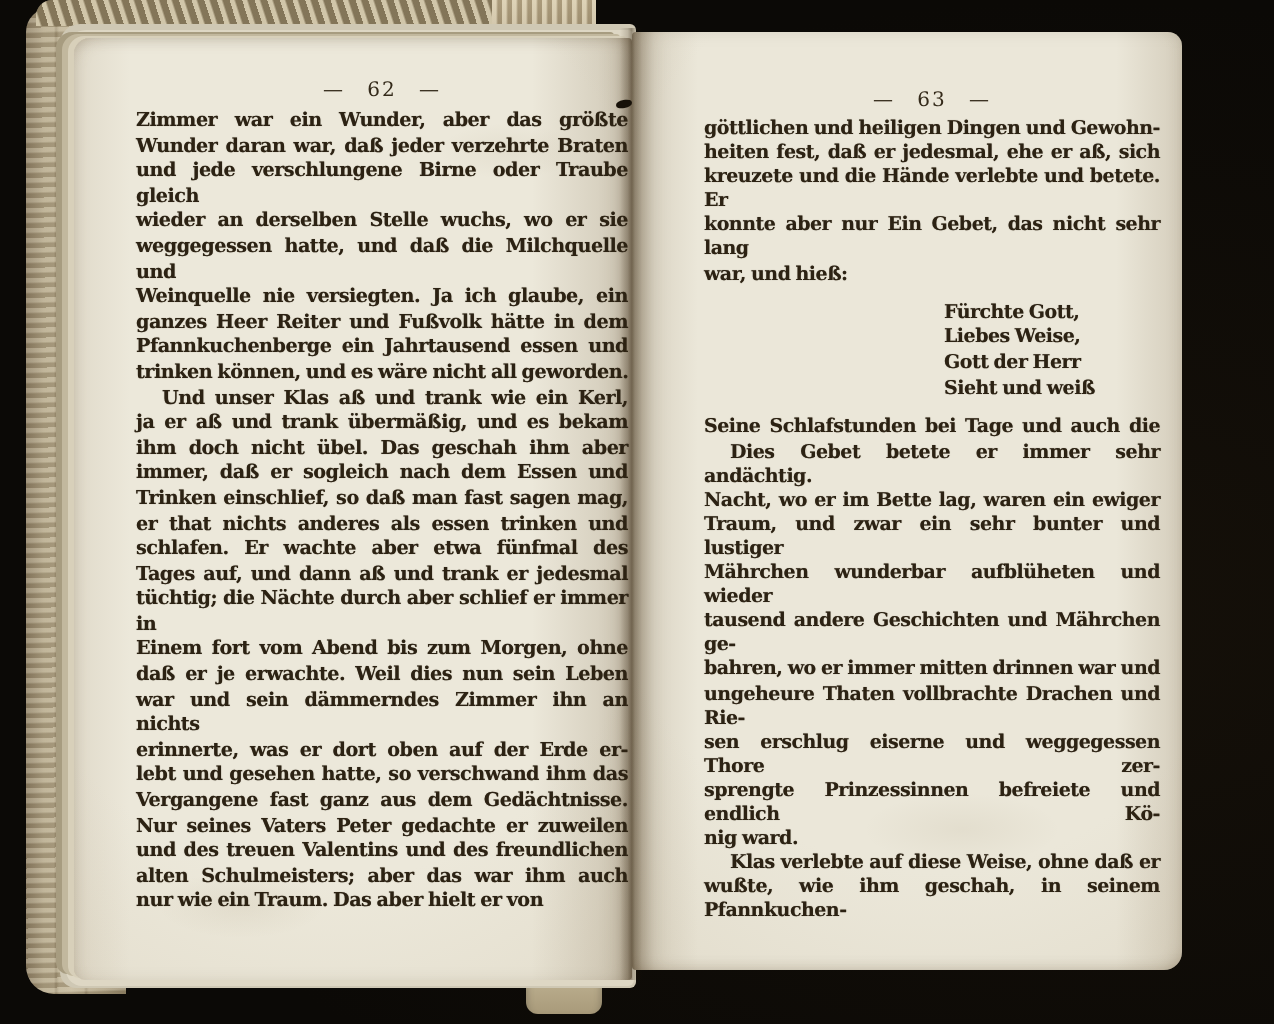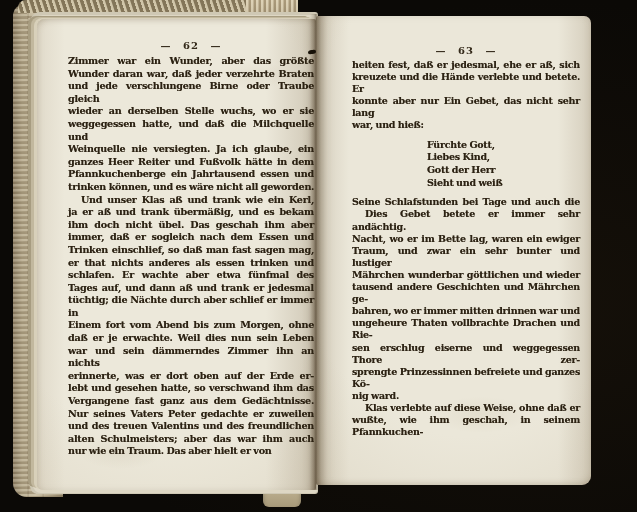--- a/index.html
+++ b/index.html
@@ -56,33 +56,33 @@
       inset -4px -3px 8px -5px rgba(90,70,40,.35);}
   .page-right::before{content:'';position:absolute;inset:0;pointer-events:none;
     background:linear-gradient(90deg, rgba(90,68,38,.28), rgba(110,88,55,.12) 4%, transparent 12%, transparent 88%, rgba(110,88,55,.15) 98%),
       radial-gradient(70px 26px at 60% 85%, rgba(120,100,60,.07), transparent 70%);}
   
   .gutter{position:absolute;left:310px;top:14px;width:11px;height:476px;pointer-events:none;
     background:linear-gradient(90deg, transparent 0%, rgba(50,36,16,.18) 35%, rgba(50,36,16,.40) 52%, rgba(50,36,16,.14) 68%, transparent 100%);}
   .speck{position:absolute;left:308px;top:50px;width:8px;height:4px;background:#171108;
     border-radius:50% 40% 50% 40%;transform:rotate(-8deg);}
   
-  .header{position:absolute;text-align:center;font-size:10px;font-weight:700;
+  .header{position:absolute;text-align:center;font-size:10px;font-weight:400;
     color:#342a1a;word-spacing:7px;letter-spacing:1px;}
   .page-left .header{left:31px;top:21px;width:246px;}
   .page-right .header{left:36px;top:29px;width:228px;}
   .body-text{position:absolute;color:#2c2213;font-weight:700;
     letter-spacing:-0.25px;word-spacing:-0.5px;
     text-shadow:0 0 .4px rgba(44,34,19,.55);}
   .body-left{left:31px;top:36px;width:246px;font-size:9.6px;--lh:12.6px;}
   .body-right{left:36px;top:43px;width:228px;font-size:9.5px;--lh:12.1px;}
   .ln{line-height:var(--lh);white-space:nowrap;}
   .ln.j{text-align:justify;text-align-last:justify;white-space:normal;}
   .ln.ind{text-indent:13px;}
-  .prayer{margin:7px 0 7px 75px;--lh:12.7px;}
+  .prayer{margin:7px 0 7px 120px;--lh:12.7px;}
 </style>
 </head>
 <body>
 
 <div id="scene">
   <div class="stack-left"></div>
   <div class="stack-top"></div>
   <div class="headband"></div>
   <div class="tailband"></div>
   <div class="underpage up1"></div>
@@ -123,42 +123,43 @@
           <div class="ln j">alten Schulmeisters; aber das war ihm auch</div>
           <div class="ln">nur wie ein Traum.  Das aber hielt er von</div>
         </div>
     </div>
   </div>
 
   <div class="page page-right">
     <div class="header">— 63 —</div>
     <div class="body-text body-right">
       <div class="blk">
+          <div class="ln j">göttlichen und heiligen Dingen und Gewohn-</div>
           <div class="ln j">heiten fest, daß er jedesmal, ehe er aß, sich</div>
           <div class="ln j">kreuzete und die Hände verlebte und betete.  Er</div>
           <div class="ln j">konnte aber nur Ein Gebet, das nicht sehr lang</div>
           <div class="ln">war, und hieß:</div>
         </div>
       <div class="blk prayer">
           <div class="ln">Fürchte Gott,</div>
-          <div class="ln">Liebes Kind,</div>
+          <div class="ln">Liebes Weise,</div>
           <div class="ln">Gott der Herr</div>
           <div class="ln">Sieht und weiß</div>
         </div>
       <div class="blk">
           <div class="ln j">Seine Schlafstunden bei Tage und auch die</div>
           <div class="ln j ind">Dies Gebet betete er immer sehr andächtig.</div>
           <div class="ln j">Nacht, wo er im Bette lag, waren ein ewiger</div>
           <div class="ln j">Traum, und zwar ein sehr bunter und lustiger</div>
-          <div class="ln j">Mährchen wunderbar göttlichen und wieder</div>
+          <div class="ln j">Mährchen wunderbar aufblüheten und wieder</div>
           <div class="ln j">tausend andere Geschichten und Mährchen ge-</div>
           <div class="ln j">bahren, wo er immer mitten drinnen war und</div>
           <div class="ln j">ungeheure Thaten vollbrachte Drachen und Rie-</div>
           <div class="ln j">sen erschlug eiserne und weggegessen Thore zer-</div>
-          <div class="ln j">sprengte Prinzessinnen befreiete und ganzes Kö-</div>
+          <div class="ln j">sprengte Prinzessinnen befreiete und endlich Kö-</div>
           <div class="ln">nig ward.</div>
         </div>
       <div class="blk">
           <div class="ln j ind">Klas verlebte auf diese Weise, ohne daß er</div>
           <div class="ln j">wußte, wie ihm geschah, in seinem Pfannkuchen-</div>
         </div>
 
     </div>
   </div>
 

